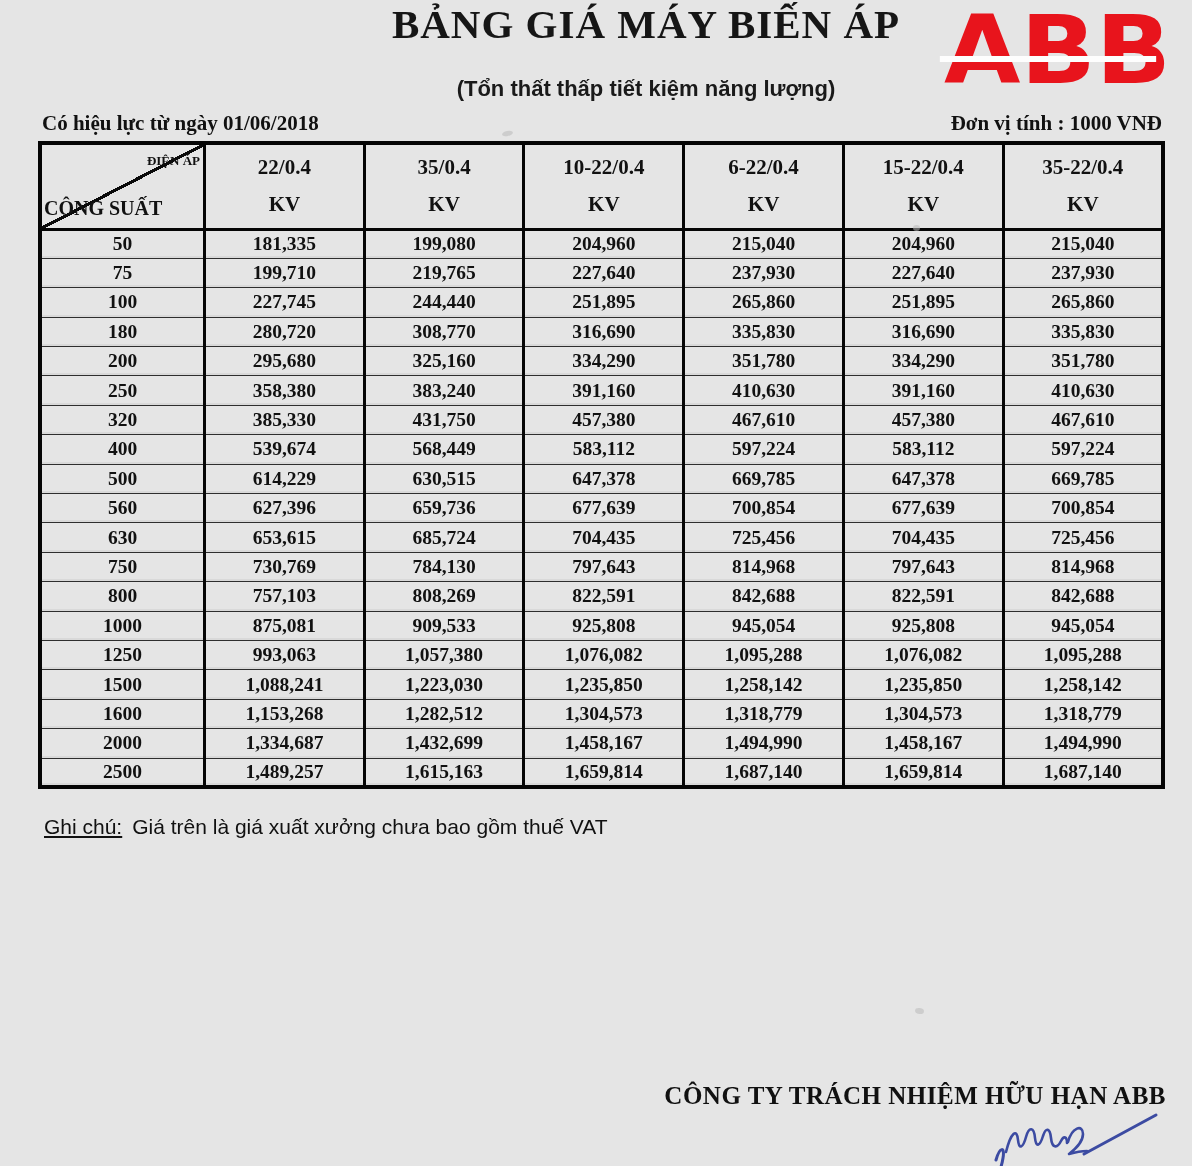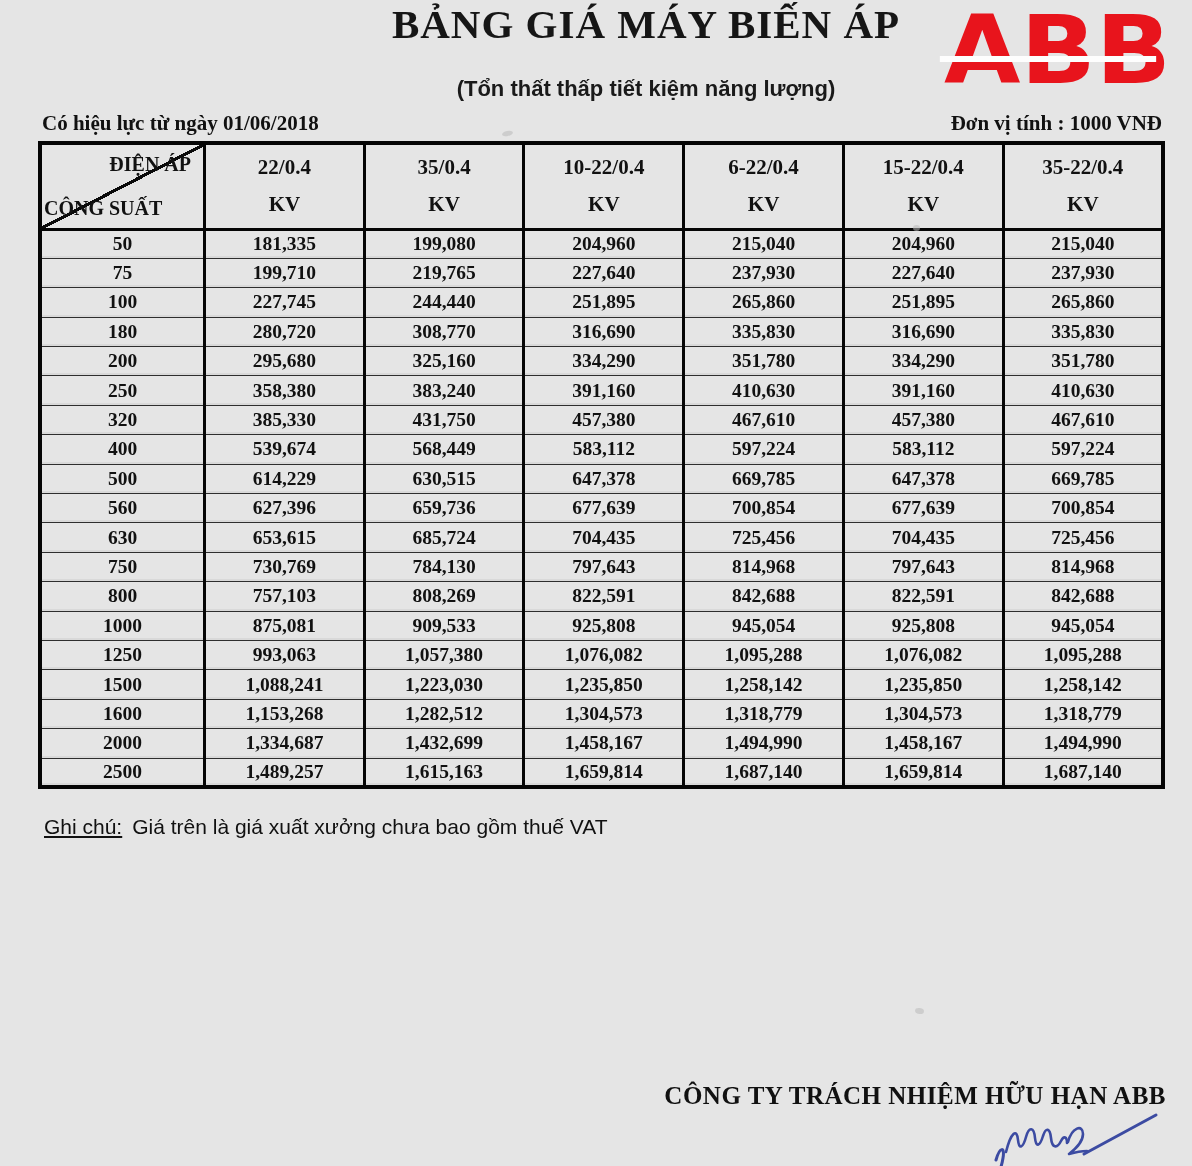--- a/index.html
+++ b/index.html
@@ -81,22 +81,22 @@
   
   th.corner {
     position: relative;
     background-image: linear-gradient(to bottom right,
       transparent calc(50% - 1.6px),
       #0a0a0a calc(50% - 1.6px),
       #0a0a0a calc(50% + 1.6px),
       transparent calc(50% + 1.6px));
   }
   th.corner .corner-top {
-    position: absolute; top: 8px; right: 12px;
-    font-size: 20px; letter-spacing: 0px;
+    position: absolute; top: 8px; right: 3px;
+    font-size: 13px; letter-spacing: 0px;
   }
   th.corner .corner-bottom {
     position: absolute; bottom: 8px; left: 2px;
     font-size: 20px;
   }
 
   .note-line {
     margin: 26px 0 0 44px;
     font-family: "Liberation Sans", "DejaVu Sans", sans-serif;
     font-size: 21px; font-weight: normal;

